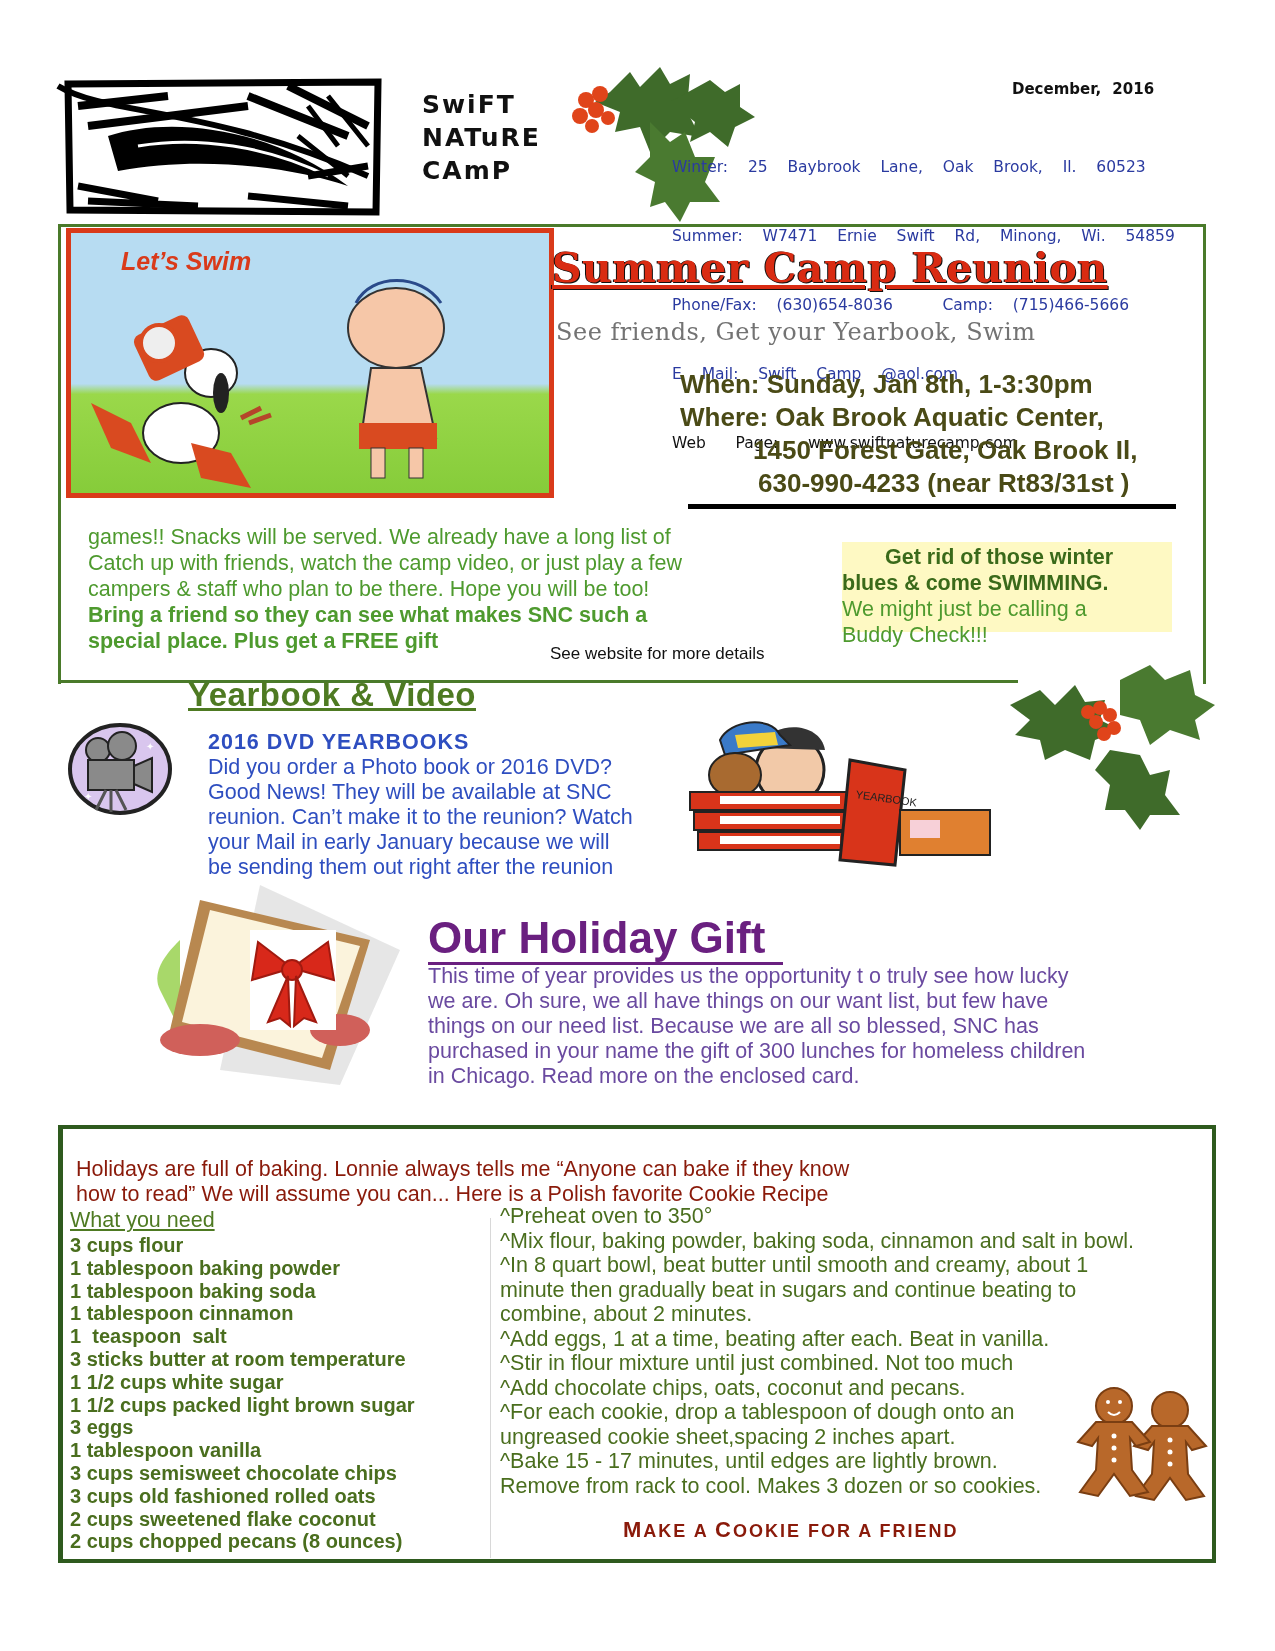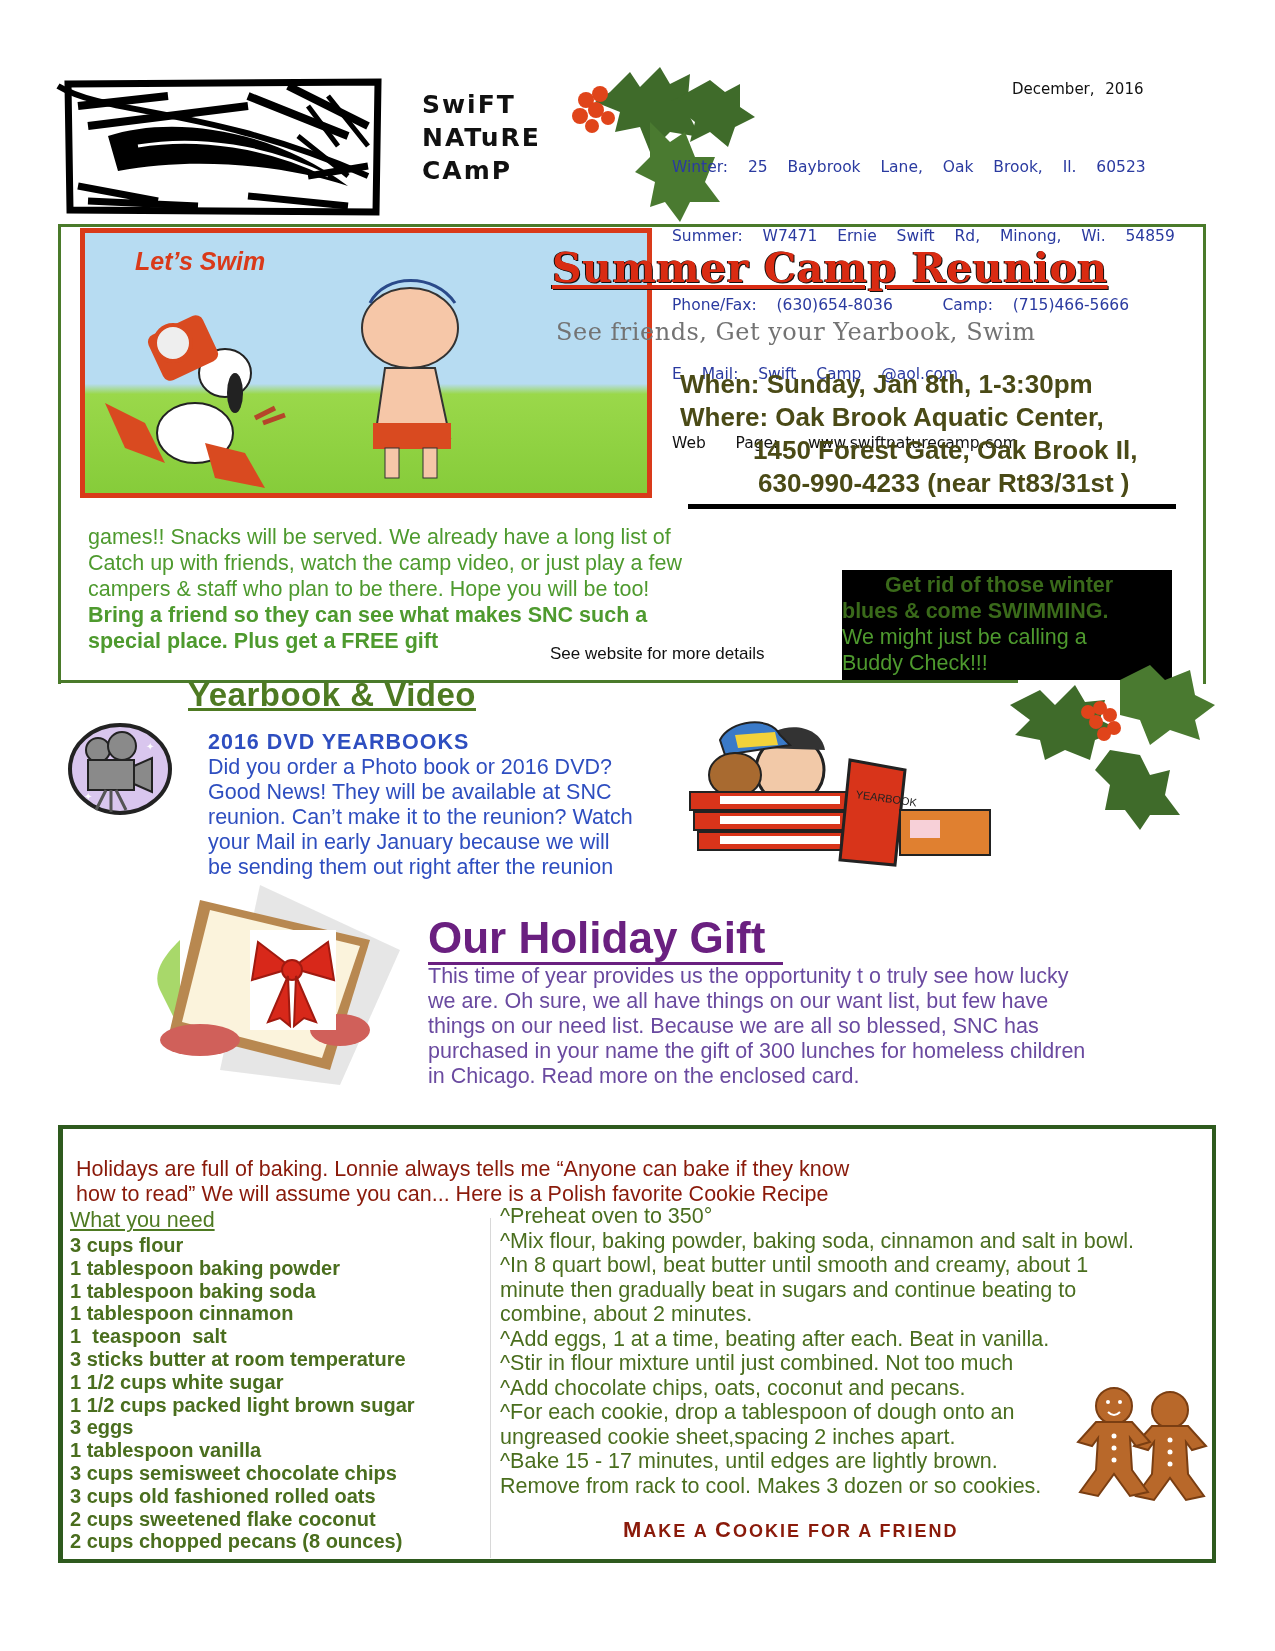--- a/index.html
+++ b/index.html
@@ -4,39 +4,39 @@
 <style>
   * { box-sizing: border-box; margin: 0; padding: 0; }
   html, body { width: 1275px; height: 1651px; background: #ffffff; overflow: hidden; }
   body { position: relative; font-family: "Liberation Sans", sans-serif; }
   .abs { position: absolute; }
 
   
   .logo-box { left: 48px; top: 76px; width: 360px; height: 140px; }
   .camp-name { left: 422px; top: 88px; font-family: "DejaVu Sans", sans-serif; font-weight: bold; font-size: 25px; line-height: 33px; letter-spacing: 2px; color: #111; }
   .holly-top { left: 550px; top: 62px; width: 210px; height: 160px; }
-  .date { left: 1012px; top: 80px; font-family: "DejaVu Sans", sans-serif; font-weight: normal; font-size: 15px; color: #111; word-spacing: 6px; }
+  .date { left: 1012px; top: 80px; font-family: "DejaVu Sans", sans-serif; font-weight: bold; font-size: 15px; color: #111; word-spacing: 6px; }
   .contact { left: 672px; top: 110px; font-family: "DejaVu Sans", sans-serif; font-size: 15.5px; line-height: 23px; color: #2a3aa0; word-spacing: 5px; white-space: pre; }
   .contact .web { color: #111; }
 
   
   .reunion-box { left: 58px; top: 224px; width: 1148px; height: 460px; border: 3px solid #4a7a2a; border-bottom: none; }
   .reunion-bottom { left: 58px; top: 680px; width: 960px; height: 3px; background: #4a7a2a; }
-  .swim-img { left: 80px; top: 228px; width: 572px; height: 270px; border: 5px solid #d93a1a; background: linear-gradient(to bottom, #b7dcf2 0%, #b7dcf2 58%, #9ad84a 62%, #86cc3a 100%); overflow: hidden; }
+  .swim-img { left: 66px; top: 228px; width: 488px; height: 270px; border: 5px solid #d93a1a; background: linear-gradient(to bottom, #b7dcf2 0%, #b7dcf2 58%, #9ad84a 62%, #86cc3a 100%); overflow: hidden; }
   .swim-label { left: 50px; top: 14px; font-size: 25px; font-style: italic; font-weight: bold; color: #d93a1a; }
   .reunion-title { left: 552px; top: 244px; font-family: "DejaVu Serif", serif; font-weight: bold; font-size: 41px; color: #d92b12; letter-spacing: 0.5px; text-shadow: 1px 1px 0 #111, -1px 0 0 #111; white-space: nowrap; text-decoration: underline; }
   .reunion-sub { left: 556px; top: 318px; font-family: "DejaVu Serif", serif; font-size: 24px; color: #737373; white-space: nowrap; letter-spacing: 0.5px; }
   .when-block { left: 680px; top: 368px; font-size: 26px; line-height: 33px; color: #4a4a16; font-weight: bold; }
   .when-block div { white-space: nowrap; }
   .when-block .indent1 { padding-left: 73px; }
   .when-block .indent2 { padding-left: 78px; }
   .rule-black { left: 688px; top: 504px; width: 488px; height: 5px; background: #000; }
   .catchup { left: 88px; top: 524px; width: 680px; font-size: 21.5px; line-height: 26px; color: #4e9a2e; }
   .website-note { left: 550px; top: 644px; font-size: 17px; color: #111; }
-  .buddy-box { left: 842px; top: 542px; width: 330px; height: 110px; background: #000000; padding: 2px 0 0 0; font-size: 21.5px; line-height: 26px; margin-top: 28px; }
+  .buddy-box { left: 842px; top: 542px; width: 330px; height: 90px; background: #fef9c3; padding: 2px 0 0 0; font-size: 21.5px; line-height: 26px; }
   .buddy-box .b1 { color: #3a6a1a; font-weight: bold; padding-left: 43px; }
   .buddy-box .b2 { color: #3a6a1a; font-weight: bold; }
   .buddy-box .b3 { color: #4e9a2e; }
 
   
   .yb-title { left: 188px; top: 676px; font-size: 33px; font-weight: bold; color: #4e7a22; text-decoration: underline; letter-spacing: 0.5px; text-align: right; }
   .camera-icon { left: 66px; top: 720px; width: 108px; height: 98px; }
   .yb-body { left: 208px; top: 730px; width: 470px; font-size: 21.5px; line-height: 25px; color: #2e4ec0; }
   .yb-body .yb-head { font-weight: bold; letter-spacing: 1px; }
   .yearbook-img { left: 680px; top: 700px; width: 320px; height: 170px; }

